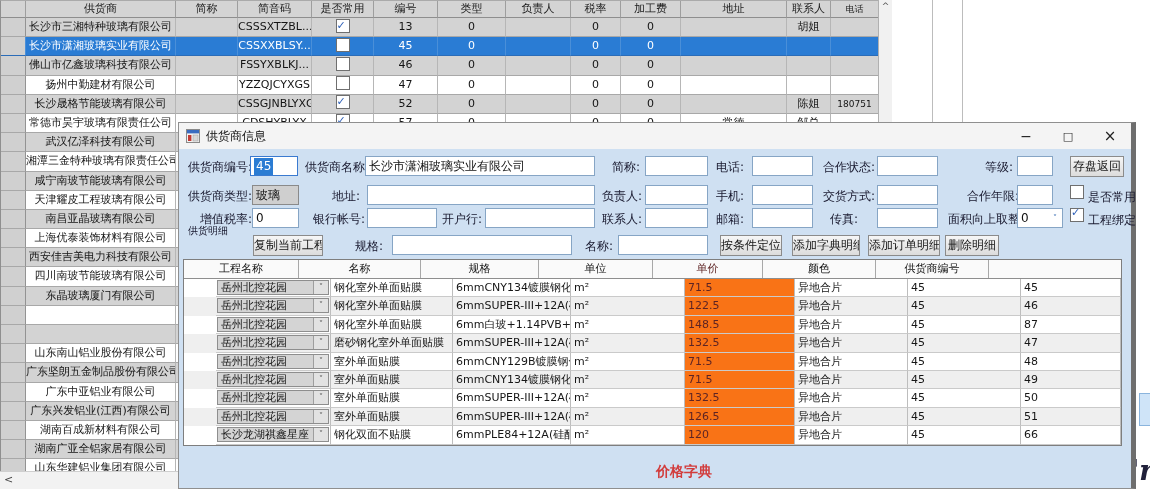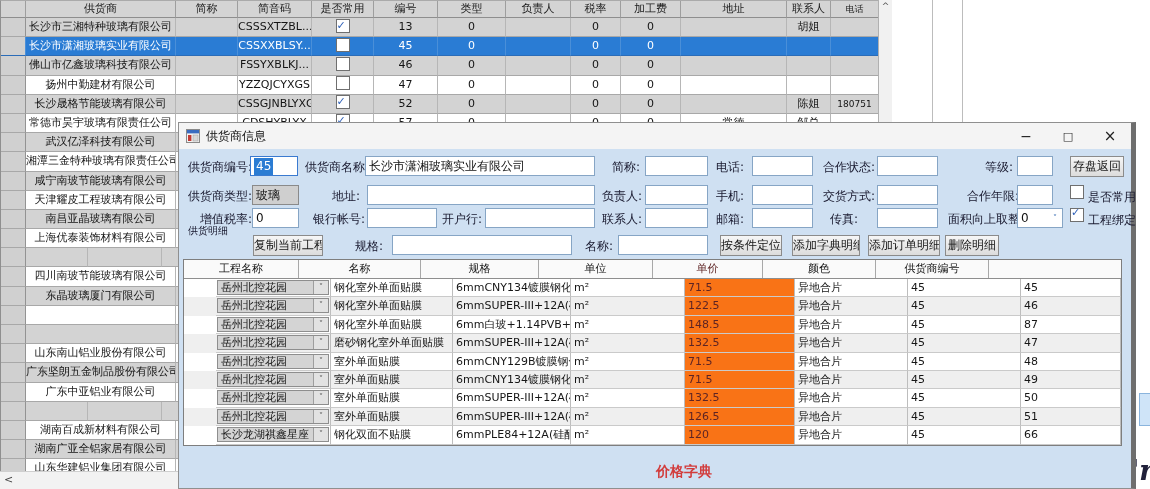--- a/index.html
+++ b/index.html
@@ -280,20 +280,21 @@
         <div class="mc w-type"></div>
         <div class="mc w-mgr"></div>
         <div class="mc w-tax"></div>
         <div class="mc w-fee"></div>
         <div class="mc w-addr"></div>
         <div class="mc w-contact"></div>
         <div class="mc w-phone"></div>
       </div>
       <div class="mrow alt">
         <div class="mc rh w-rh"></div>
+        <div class="mc w-name">西安佳吉美电力科技有限公司</div>
         <div class="mc w-abbr"></div>
         <div class="mc w-code"></div>
         <div class="mc w-common"></div>
         <div class="mc w-id"></div>
         <div class="mc w-type"></div>
         <div class="mc w-mgr"></div>
         <div class="mc w-tax"></div>
         <div class="mc w-fee"></div>
         <div class="mc w-addr"></div>
         <div class="mc w-contact"></div>
@@ -399,20 +400,21 @@
         <div class="mc w-type"></div>
         <div class="mc w-mgr"></div>
         <div class="mc w-tax"></div>
         <div class="mc w-fee"></div>
         <div class="mc w-addr"></div>
         <div class="mc w-contact"></div>
         <div class="mc w-phone"></div>
       </div>
       <div class="mrow alt">
         <div class="mc rh w-rh"></div>
+        <div class="mc w-name">广东兴发铝业(江西)有限公司</div>
         <div class="mc w-abbr"></div>
         <div class="mc w-code"></div>
         <div class="mc w-common"></div>
         <div class="mc w-id"></div>
         <div class="mc w-type"></div>
         <div class="mc w-mgr"></div>
         <div class="mc w-tax"></div>
         <div class="mc w-fee"></div>
         <div class="mc w-addr"></div>
         <div class="mc w-contact"></div>

